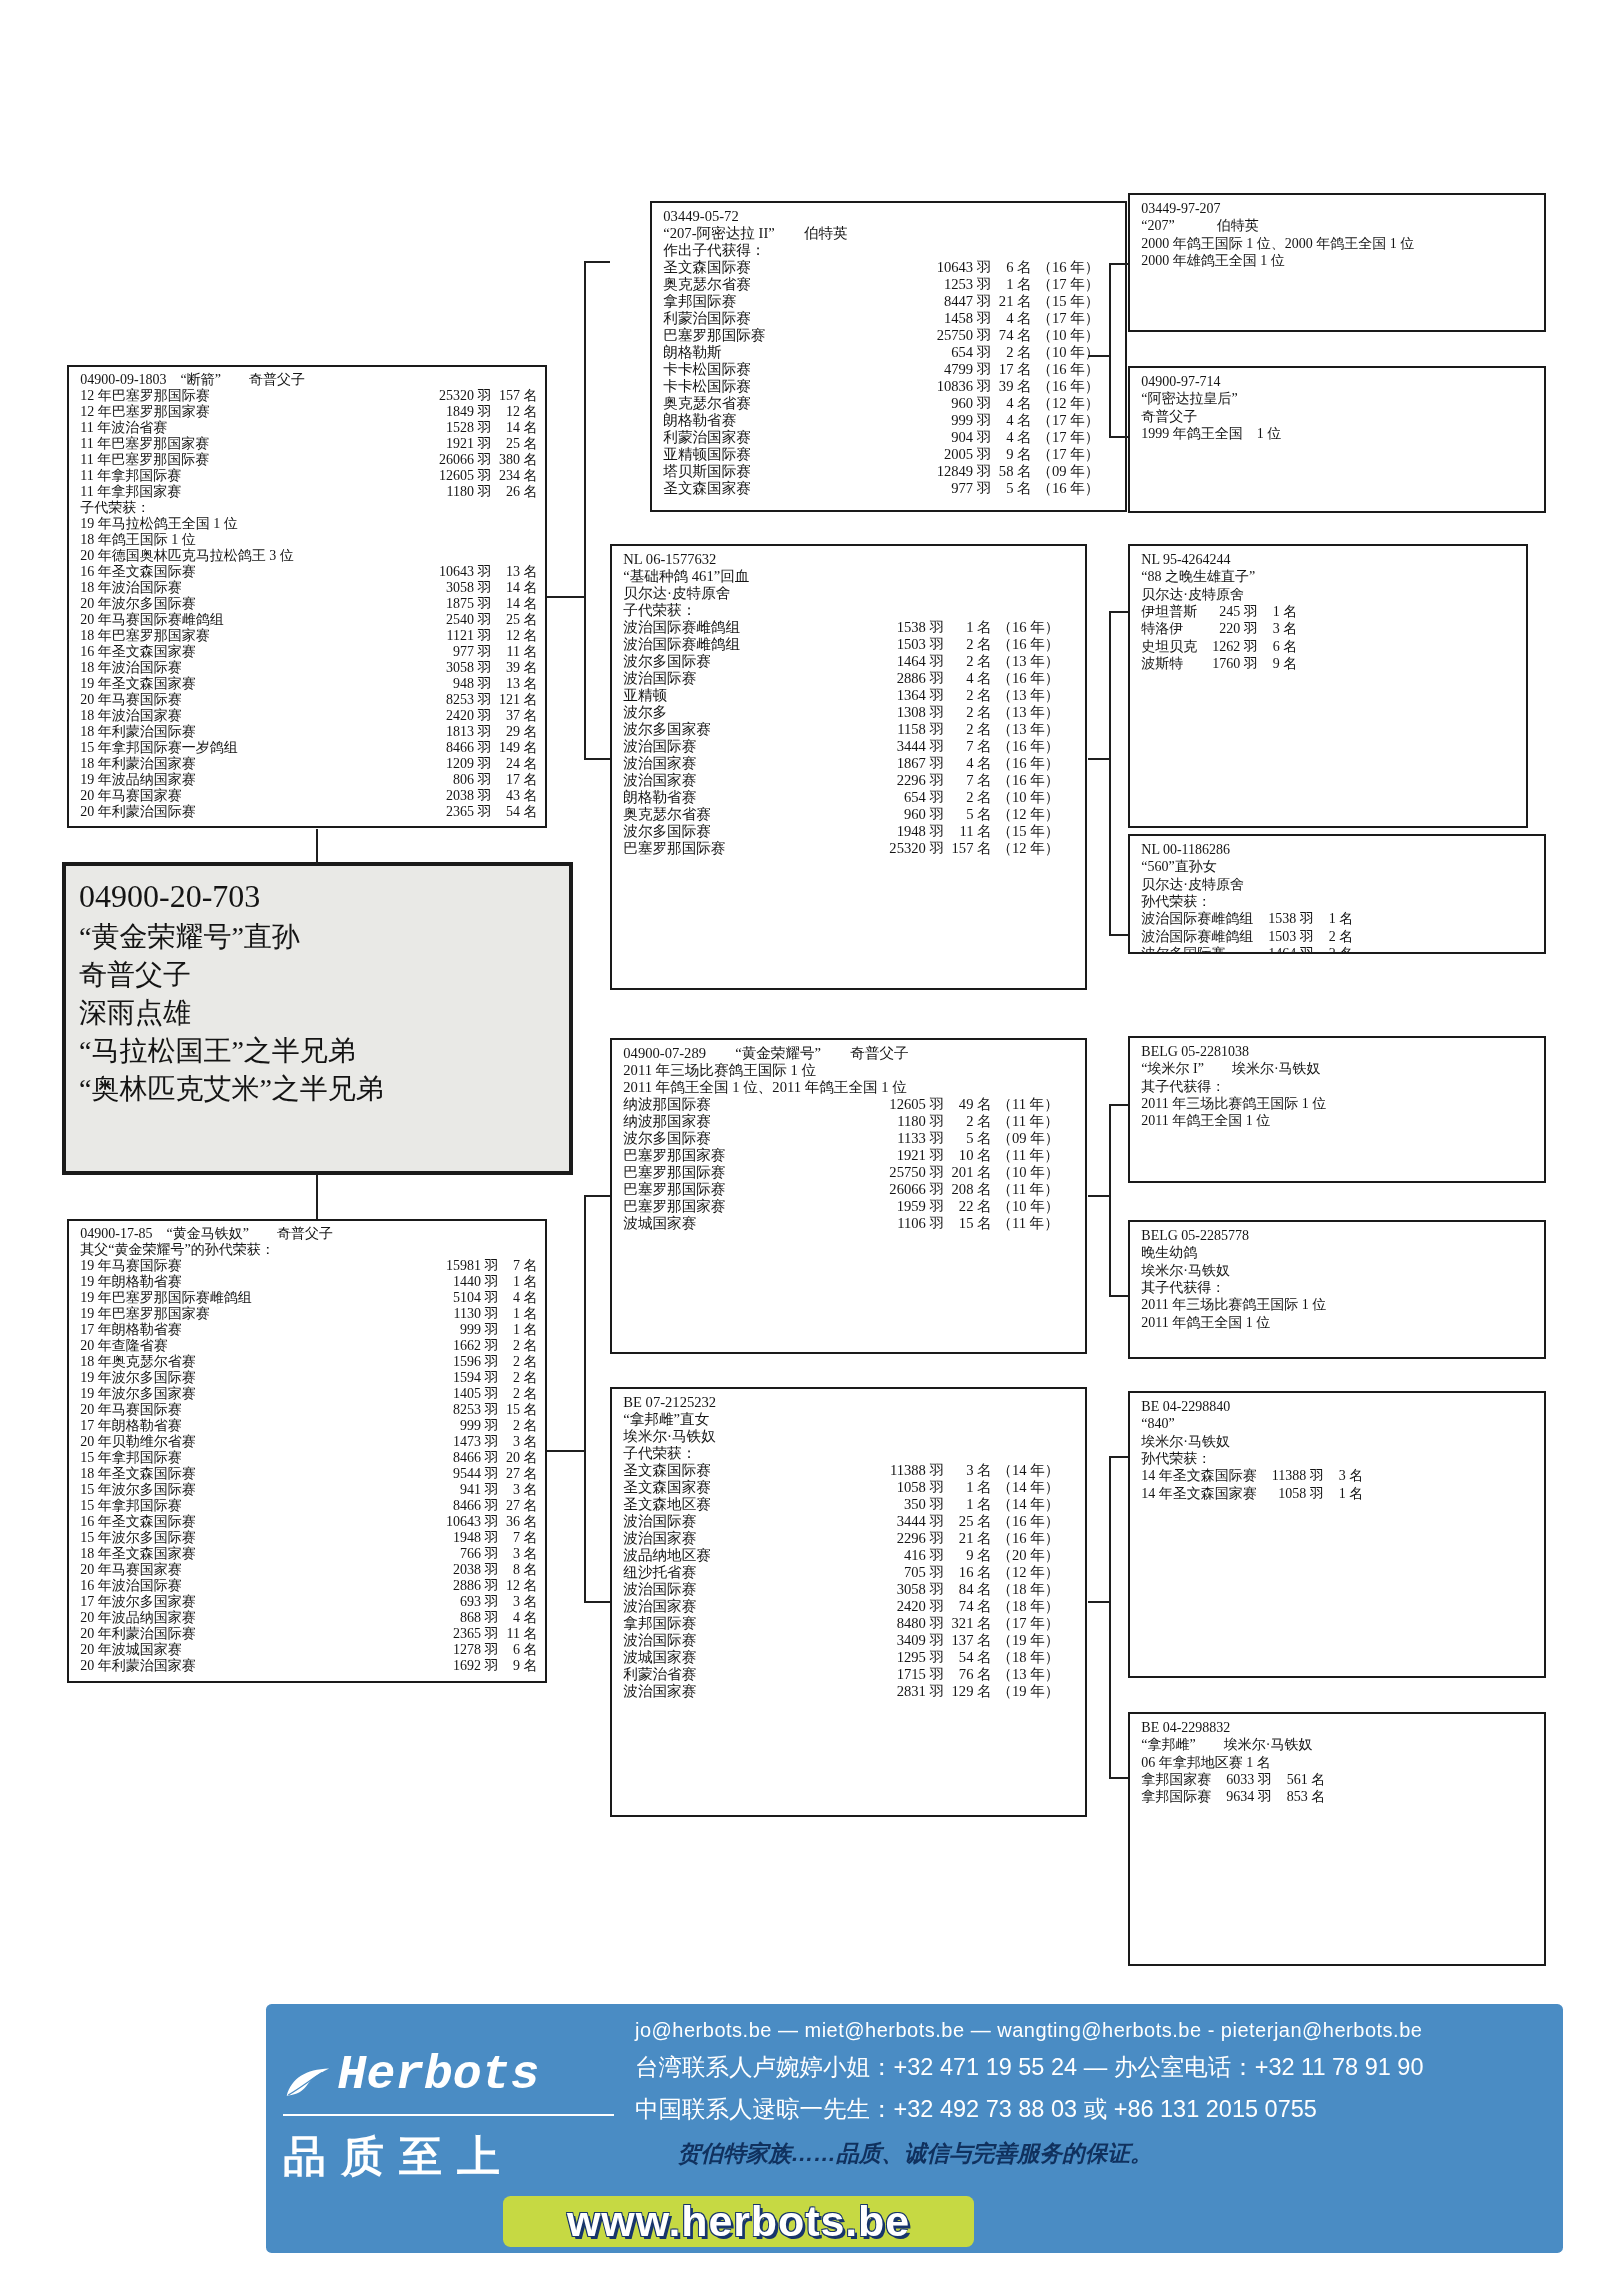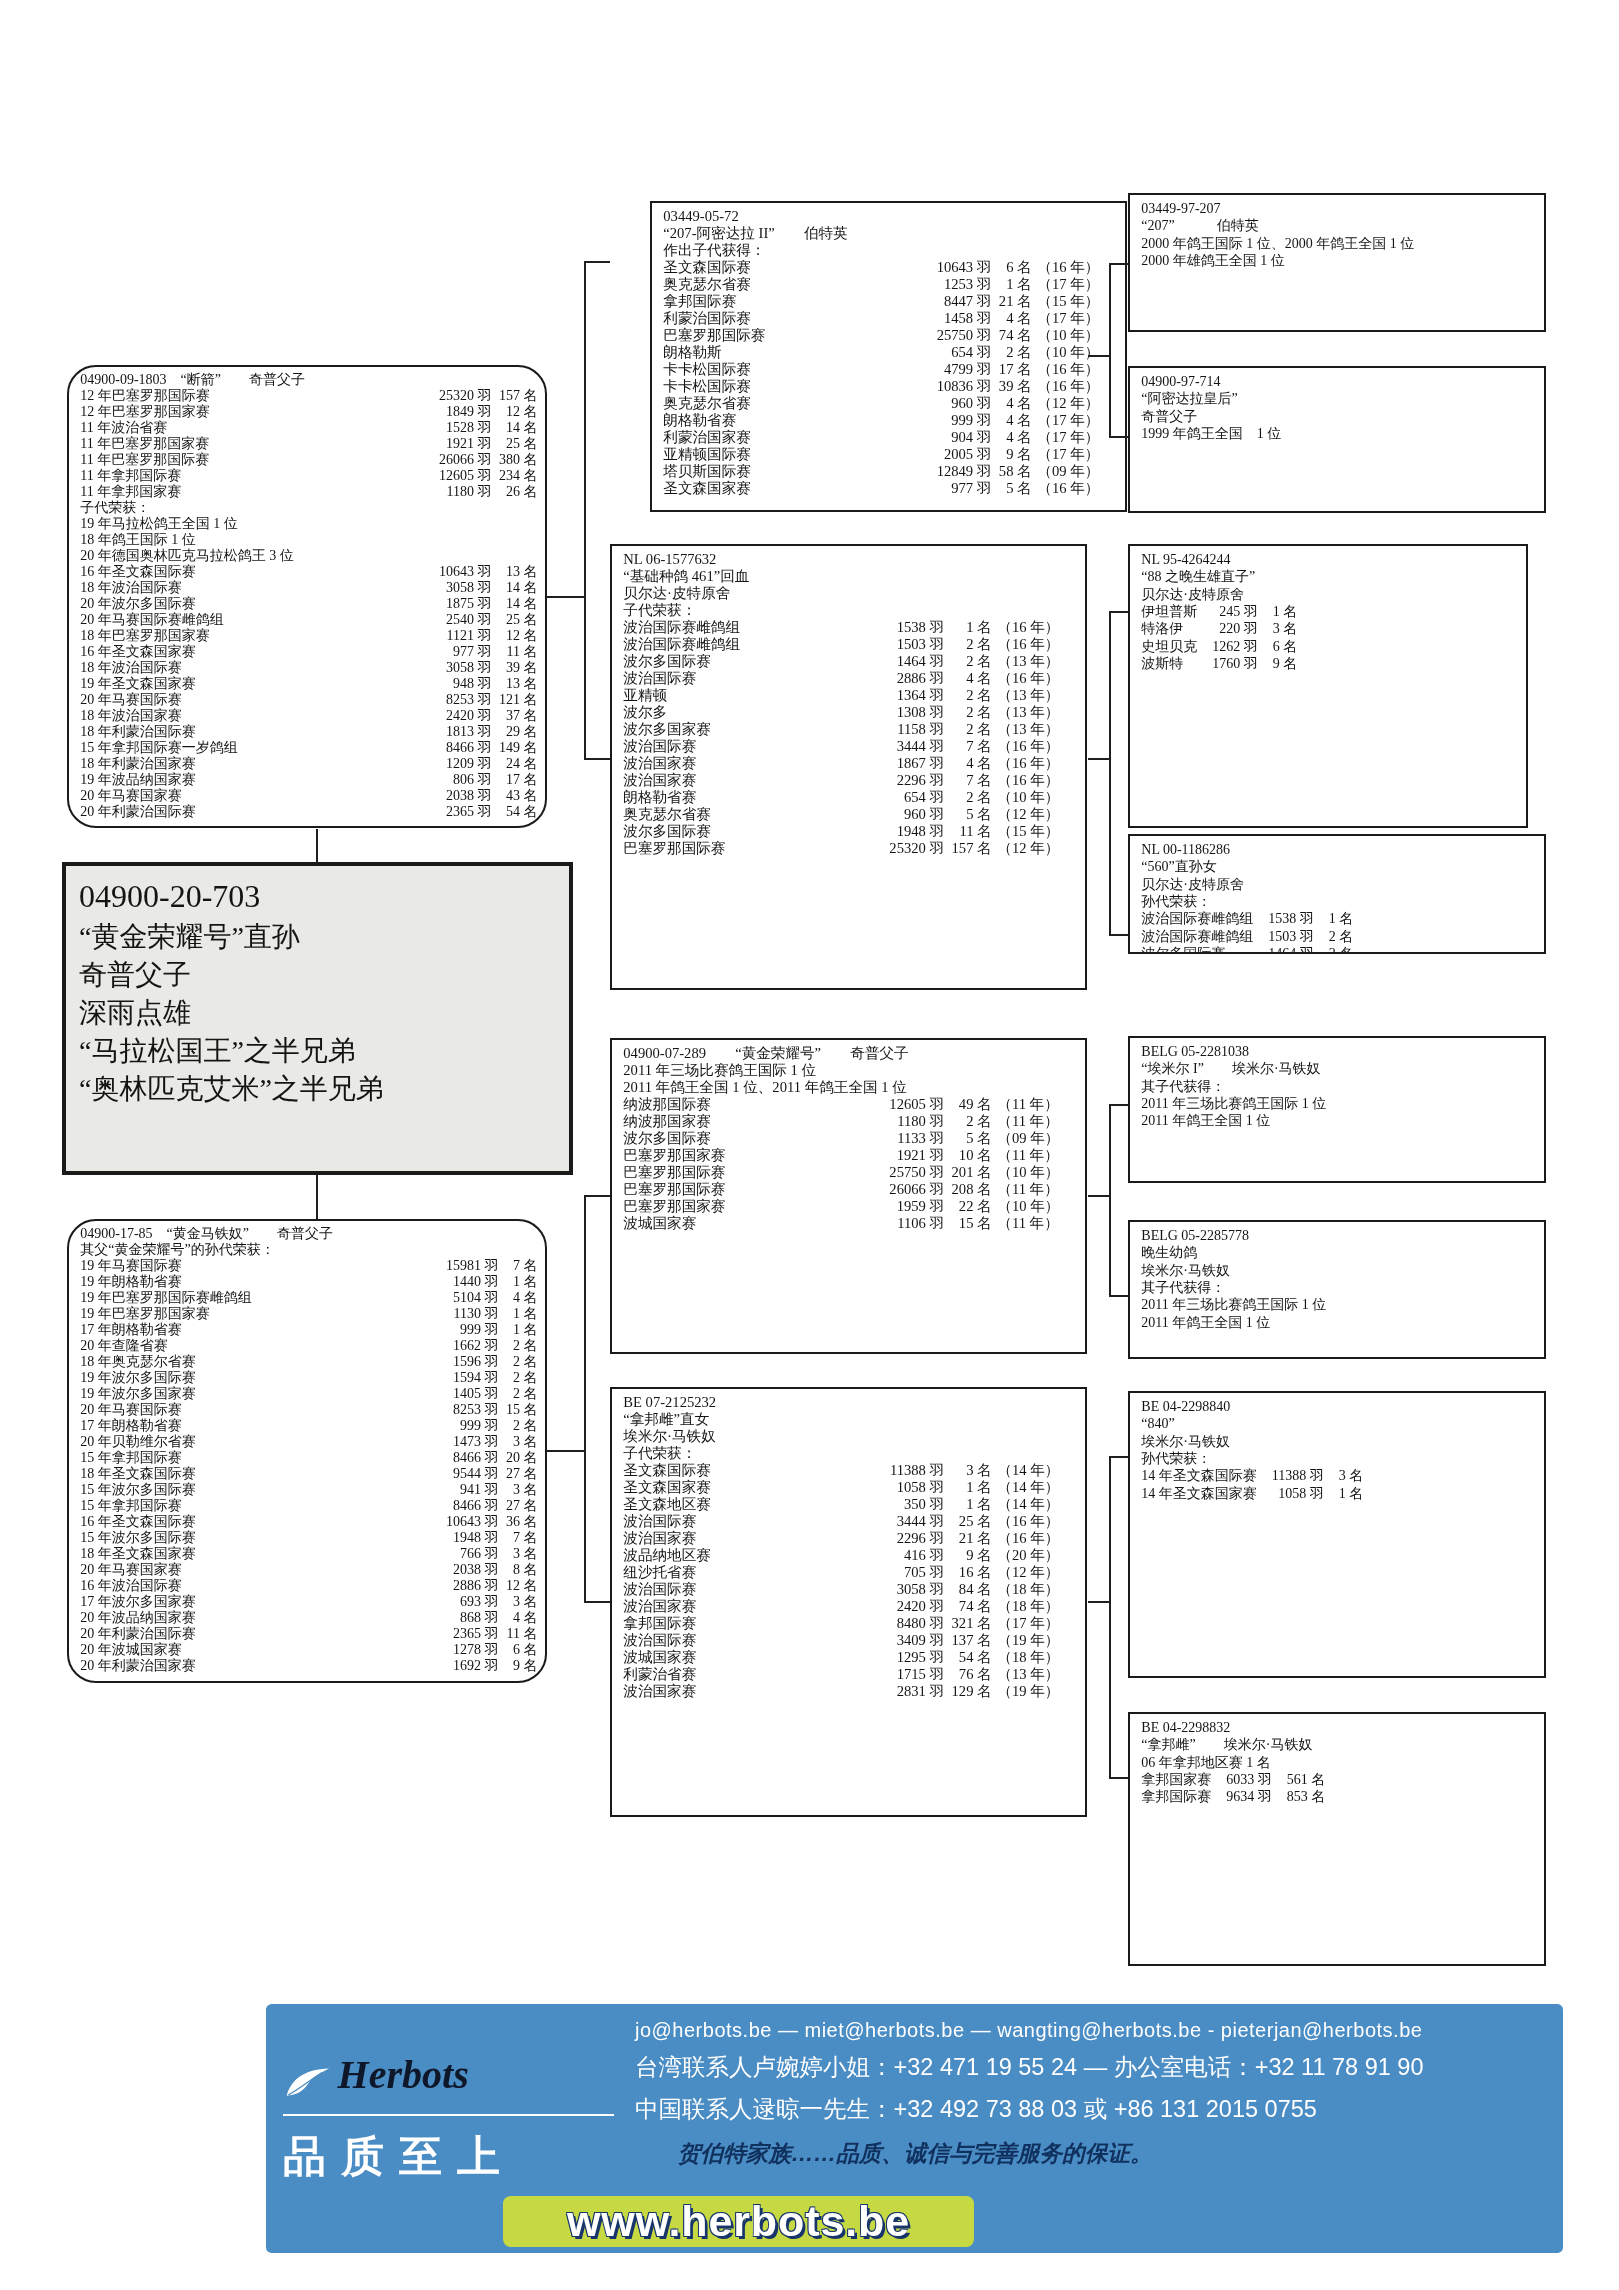--- a/index.html
+++ b/index.html
@@ -8,40 +8,40 @@
   .box{position:absolute;border:2.8px solid #1a1a1a;background:#fff;
        box-sizing:border-box;padding:4.7px 7.5px 3.8px 11.3px;overflow:hidden;white-space:nowrap;}
   .hline{white-space:nowrap;}
   .races{display:table;border-collapse:collapse;}
   .race{display:table-row;}
   .race span{display:table-cell;white-space:nowrap;}
   .rn{text-align:left;width:100%;}
   .rb{text-align:right;padding-left:7.5px;}
   .rr{text-align:right;padding-left:7.5px;}
   .ry{text-align:left;padding-left:5.6px;}
-  .col1{font-size:14px;line-height:16px;border-radius:29px;}
+  .col1{font-size:14px;line-height:16px;}
   .col1 .races{width:100%;}
   .col2{font-size:14.6px;line-height:17px;}
   .col2 .races{width:96%;}
   .col3{font-size:14px;line-height:17.4px;}
   .col3 .races{width:auto;}
   .col3 .rn{width:auto;}
   .col3 .rb,.col3 .rr{padding-left:15px;}
   .subject{border-width:4.7px;background:#e9e9e6;font-size:28px;line-height:38px;padding:9.4px 13px;}
   .subject .hline:first-child{font-size:32px;line-height:43px;}
   .connector{position:absolute;background:#1f1f1f;}
 
   
   .footer{position:absolute;left:266px;top:2004px;width:1297px;height:249px;
           background:#4a8cc4;border-radius:5.6px;overflow:hidden;
           font-family:"Liberation Sans","DejaVu Sans",sans-serif;}
   .f-left{position:absolute;left:17px;top:38px;width:350px;color:#fff;}
   .logo-line{display:flex;align-items:flex-end;gap:5.6px;}
-  .logo-script{font-family:Liberation Serif, serif;
-               font-style:italic;font-weight:bold;font-size:40px;line-height:66px;color:#0f172a;}
+  .logo-script{font-family:Liberation Mono, monospace;
+               font-style:italic;font-weight:bold;font-size:48px;line-height:66px;color:#ffffff;}
   .logo-rule{margin-top:5.6px;width:331px;height:2.8px;background:#ffffff;}
   .logo-sub{margin-top:11.3px;font-size:43px;font-weight:bold;letter-spacing:15px;color:#ffffff;
             font-family:"Liberation Serif","DejaVu Serif",serif;}
   .f-right{position:absolute;left:369px;top:15px;right:26px;color:#ffffff;}
   .f-emails{font-size:20px;letter-spacing:0.5px;}
   .f-line{font-size:23.5px;margin-top:9.4px;}
   .f-slogan{font-size:22.6px;margin-top:13px;margin-left:43px;color:#10315e;
             font-style:italic;font-weight:bold;}
   .url-bar{position:absolute;left:237px;bottom:5.6px;width:471px;height:51px;
            background:#c6d943;border-radius:7.5px;display:flex;align-items:center;justify-content:center;}

